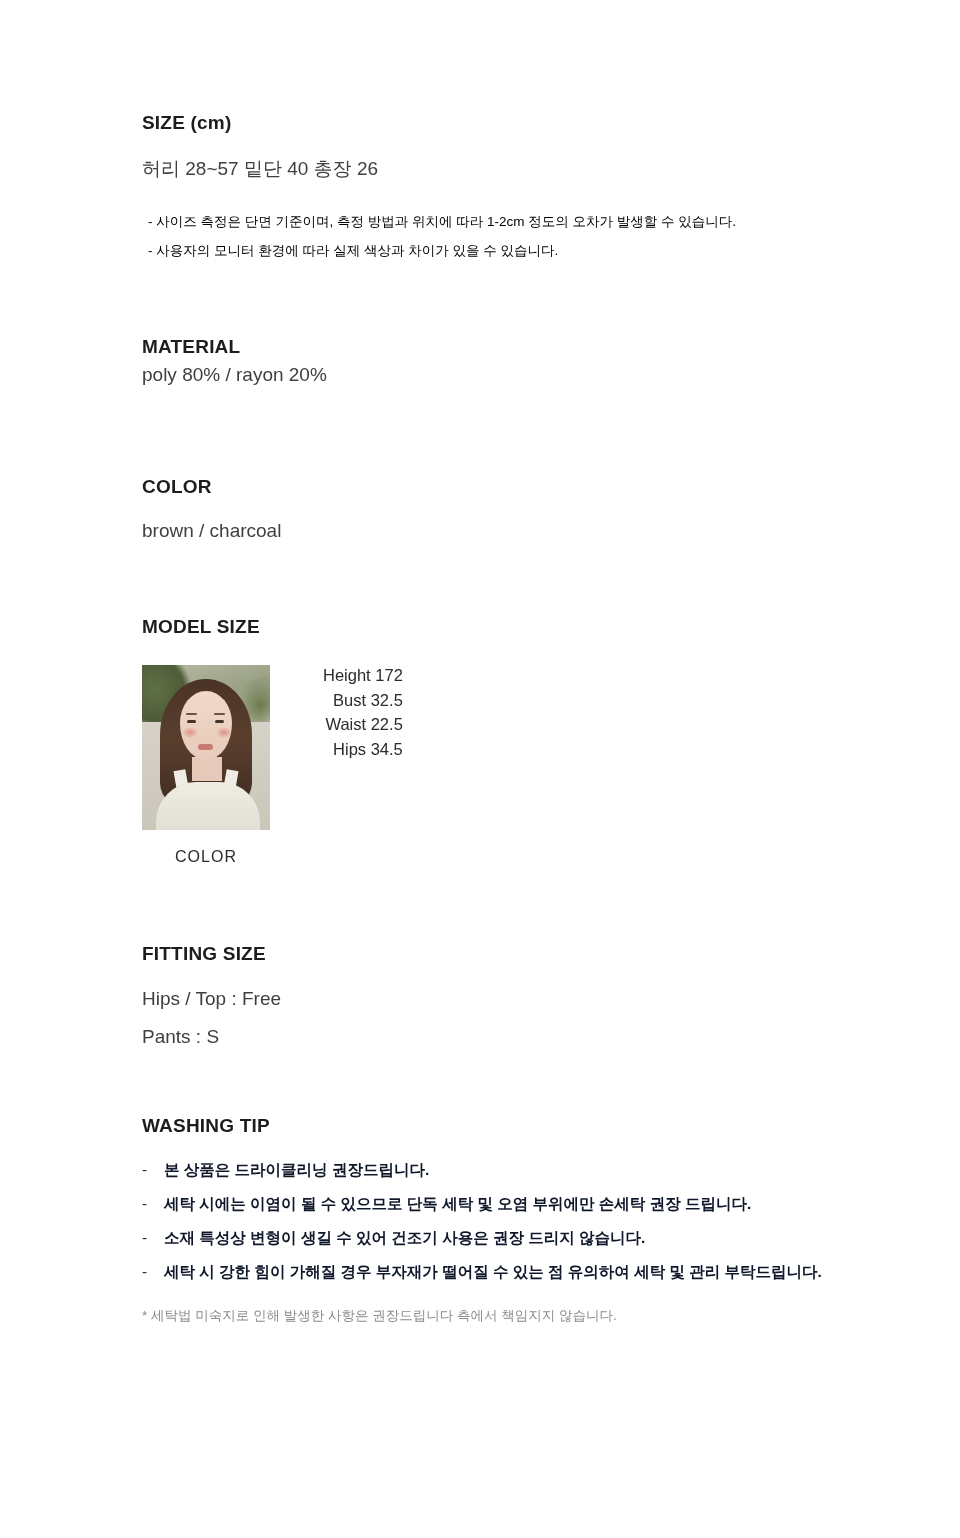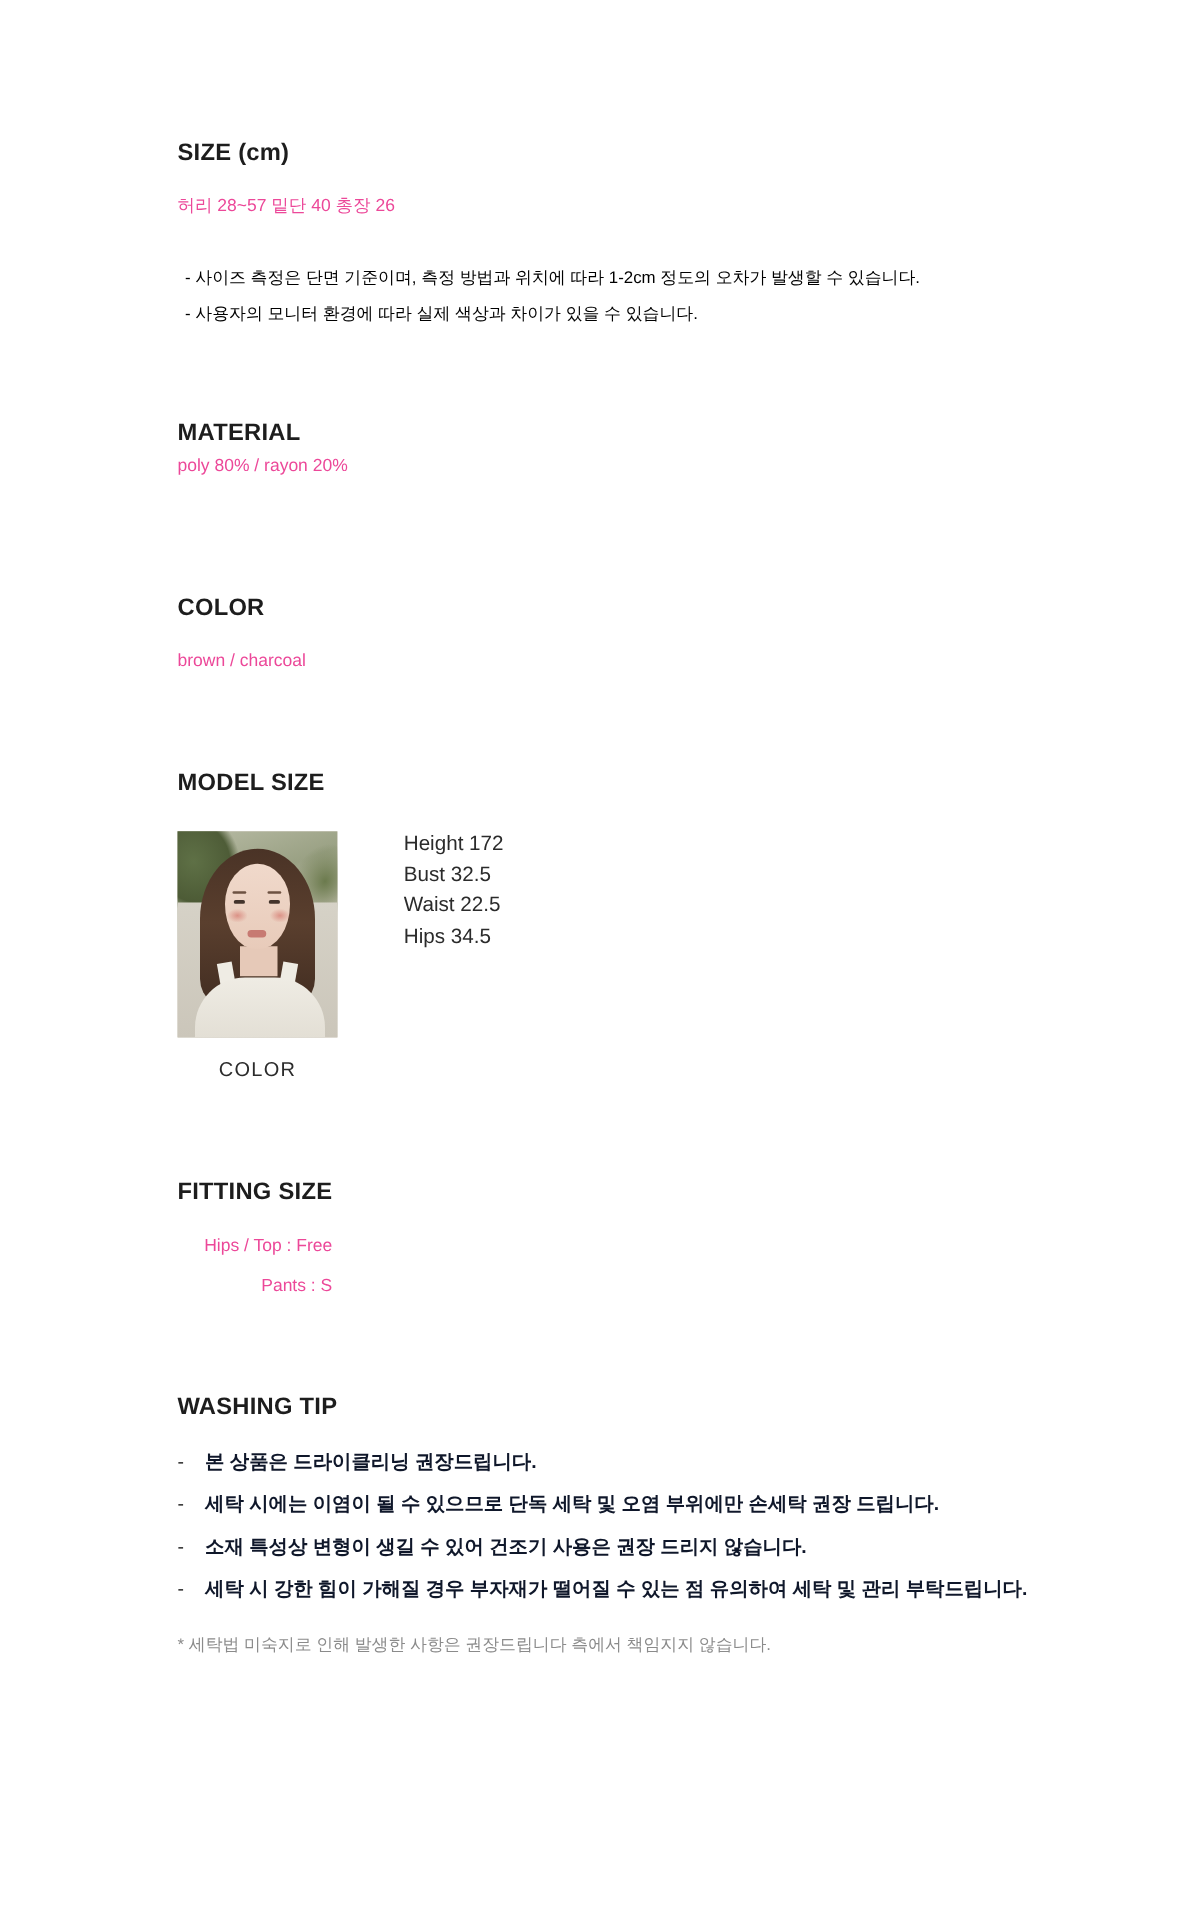--- a/index.html
+++ b/index.html
@@ -23,22 +23,22 @@
     position: relative;
   }
 
   .section-title {
     font-size: 19px;
     font-weight: 600;
     color: #1d1d1d;
     letter-spacing: 0.2px;
   }
   .body-line {
-    font-size: 14px;
-    color: #ec4899;
+    font-size: 19px;
+    color: #404040;
     font-weight: 400;
   }
   .note-line {
     font-size: 13.5px;
     color: #000000;
     font-weight: 400;
   }
 
   
   #size-section { position: absolute; top: 112px; left: 142px; }
@@ -169,29 +169,30 @@
   .model-name {
     text-align: center;
     font-size: 16px;
     color: #2b2b2b;
     margin-top: 18px;
     letter-spacing: 1px;
   }
   .model-stats {
     margin-left: 53px;
     margin-top: -2px;
+    text-align: right;
   }
   .model-stats div {
     font-size: 16.5px;
     color: #2b2b2b;
     line-height: 24.5px;
   }
 
   
-  #fitting-section { position: absolute; top: 943px; left: 142px; text-align: right; }
+  #fitting-section { position: absolute; top: 943px; left: 142px; }
   #fitting-section .section-title { margin: 0 0 23px 0; }
   #fitting-section .body-line { margin: 0 0 16px 0; }
 
   
   #washing-section { position: absolute; top: 1115px; left: 142px; }
   #washing-section .section-title { margin: 0 0 22px 0; }
   .wash-item {
     display: flex;
     align-items: flex-start;
     margin-bottom: 12px;

